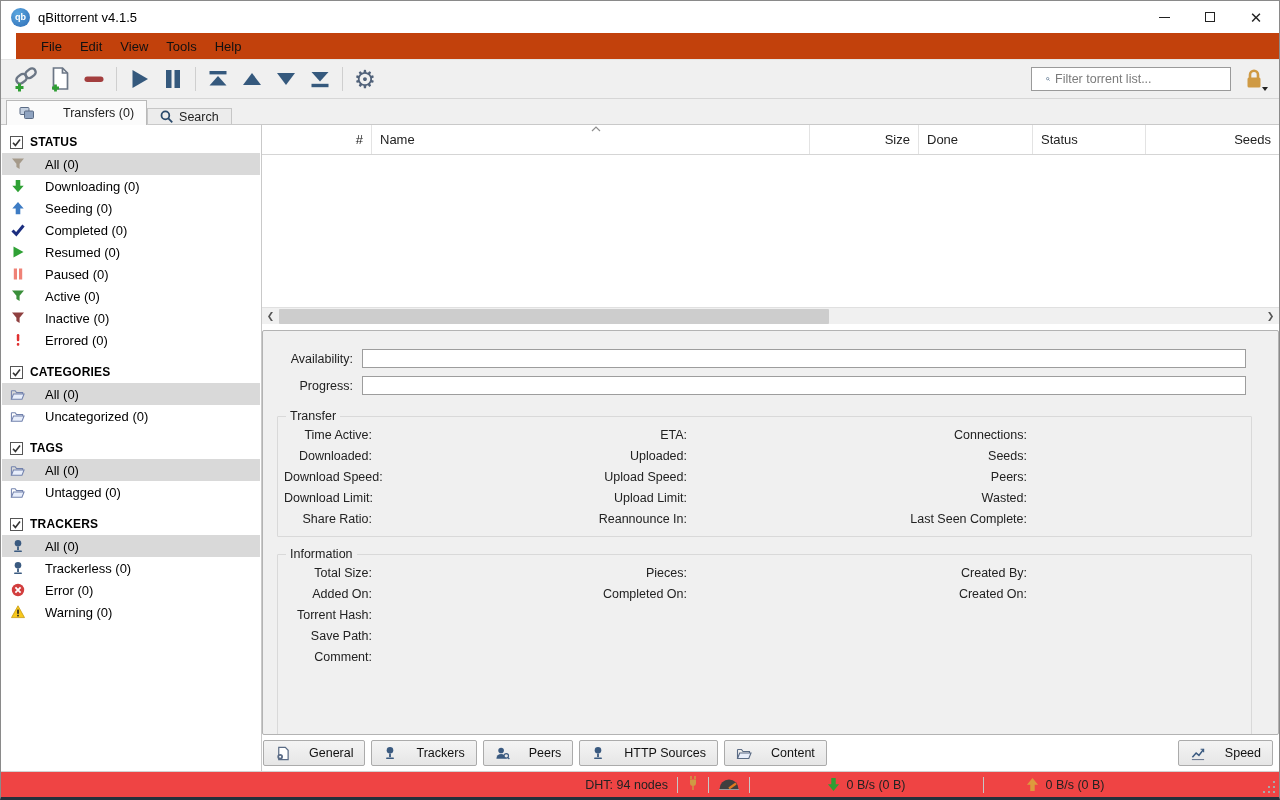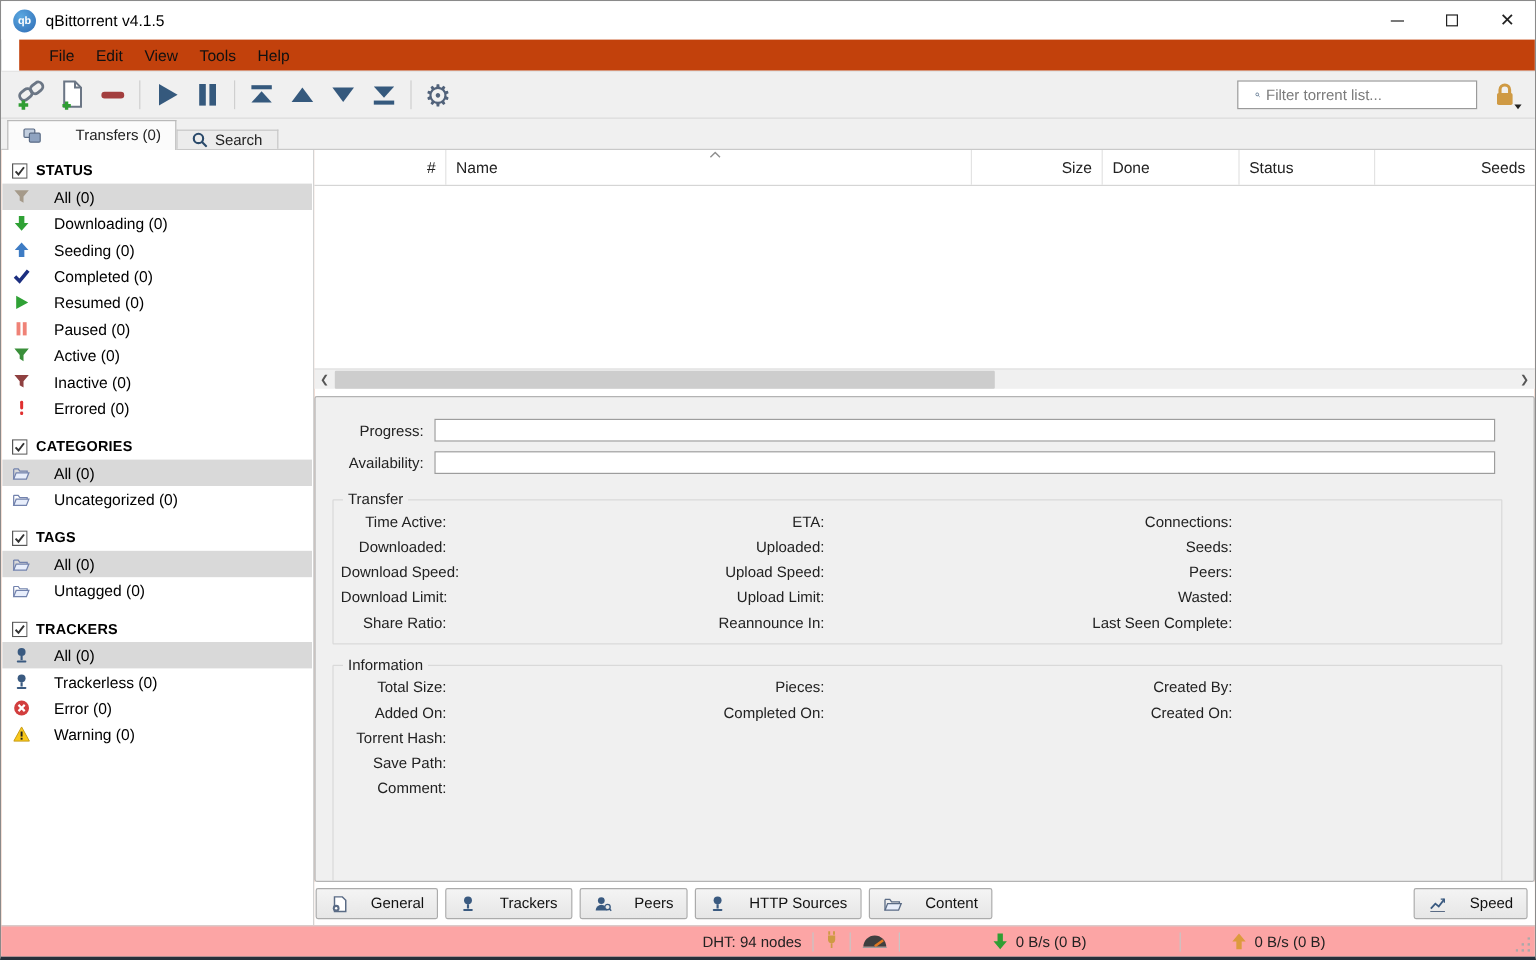--- a/index.html
+++ b/index.html
@@ -85,21 +85,21 @@
   .g-span { grid-column:2 / -1; }
   .info-group { height:190px; }
 
   
   .bottom-tabs { height:36px; flex:none; display:flex; align-items:center; gap:6px; padding:0 6px 0 1px; background:#fff; }
   .bt-btn { display:flex; align-items:center; gap:19px; height:26px; padding:0 11px; background:linear-gradient(#f4f4f4,#e6e6e6);
             border:1px solid #ababab; border-radius:2px; font-size:12.5px; color:#111; }
   .bt-speed { margin-left:auto; }
 
   
-  .statusbar { height:26px; flex:none; background:#fca5a5; border-top:1px solid #d2d2d2; display:flex; align-items:center; font-size:12.5px; color:#222; }
+  .statusbar { height:26px; flex:none; background:#ef4444; border-top:1px solid #d2d2d2; display:flex; align-items:center; font-size:12.5px; color:#222; }
   .st-spacer { flex:1; }
   .st-sep { width:1px; height:16px; background:#c6c6c6; margin:0 9px; }
   .st-group { display:flex; align-items:center; gap:6px;justify-content:center; }
   .st-down { width:215px; }
   .st-up { width:145px; }
   .st-rightpad { width:125px; }
   .grip { width:14px; height:14px; margin:auto 2px 2px 0; align-self:flex-end; }
 </style>
 </head>
 <body>
@@ -457,25 +457,25 @@
       <div class="hscroll">
         <div class="hs-arrow">❮</div>
         <div class="hs-track">
           <div class="hs-thumb"></div>
         </div>
         <div class="hs-arrow">❯</div>
       </div>
 
       <div class="details">
         <div class="bar-row">
+          <span class="bar-label">Availability:</span>
+          <div class="bar-field"></div>
+        </div>
+        <div class="bar-row">
           <span class="bar-label">Progress:</span>
-          <div class="bar-field"></div>
-        </div>
-        <div class="bar-row">
-          <span class="bar-label">Availability:</span>
           <div class="bar-field"></div>
         </div>
 
         <fieldset class="group">
           <legend>Transfer</legend>
           <div class="grid3">
             <span class="g-label">Time Active:</span>
               <span class="g-value"></span>
             <span class="g-label">ETA:</span>
               <span class="g-value"></span>

